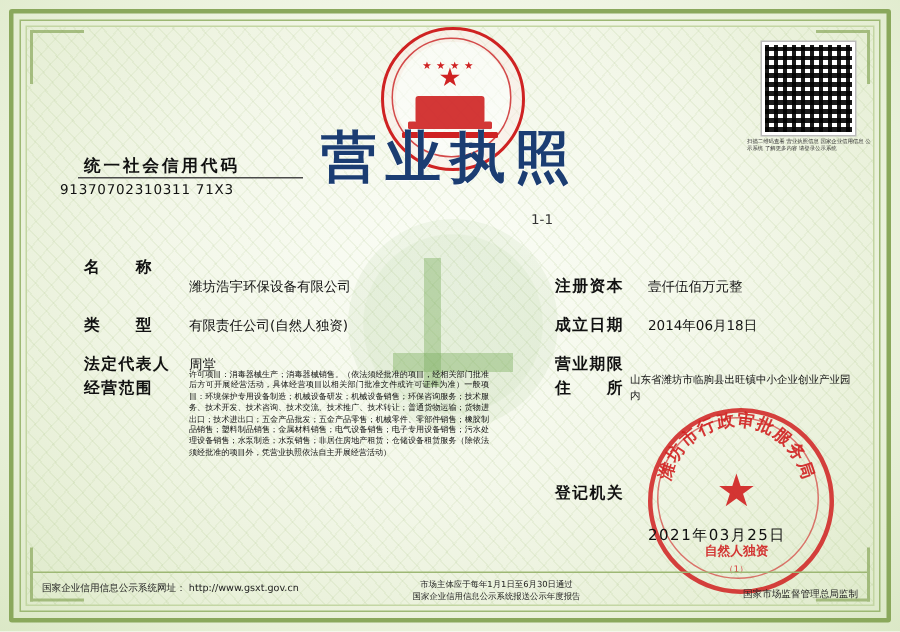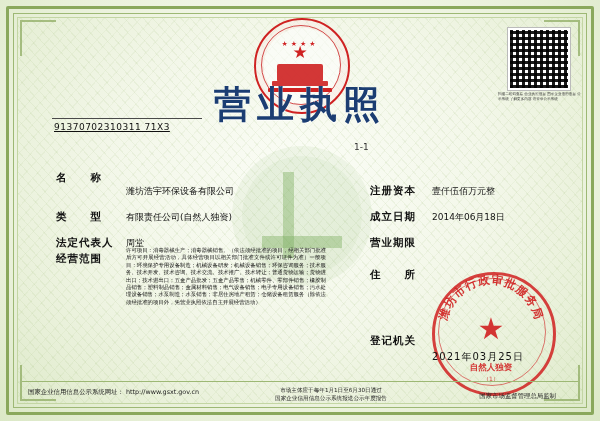--- a/index.html
+++ b/index.html
@@ -118,21 +118,21 @@
   }
   
   .code-label{
     position:absolute;left:56px;top:103px;
     font-size:11px;color:#111;letter-spacing:2px;font-weight:bold;
   }
   .code-line{
     position:absolute;left:52px;top:118px;width:150px;border-bottom:1px solid #4a4a4a;
   }
   .code-val{
-    position:absolute;left:54px;top:122px;font-size:9px;color:#111;letter-spacing:.5px;text-decoration:underline;
+    position:absolute;left:40px;top:122px;font-size:9px;color:#111;letter-spacing:.5px;
   }
   .flabel{
     position:absolute;font-size:10.5px;color:#111;font-weight:bold;letter-spacing:1px;
   }
   .fval{position:absolute;font-size:9px;color:#111;}
   .scope-text{
     position:absolute;left:126px;top:247px;width:200px;
     font-size:5.4px;line-height:7.4px;color:#111;text-align:justify;
   }
   .addr-text{
@@ -178,21 +178,21 @@
   .footer-sep{
     position:absolute;left:22px;right:22px;top:381px;border-top:1px solid #9db874;
   }
   .foot-left{
     position:absolute;left:28px;top:388px;font-size:6.4px;color:#222;line-height:9px;
   }
   .foot-center{
     position:absolute;left:236px;top:386px;font-size:5.6px;color:#222;line-height:8px;text-align:center;width:190px;
   }
   .foot-right{
-    position:absolute;right:44px;top:392px;font-size:6.4px;color:#222;padding-left:11px;
+    position:absolute;right:28px;top:392px;font-size:6.4px;color:#222;padding-left:11px;
   }
   
   .corner{
     position:absolute;width:34px;height:34px;border:2px solid #8aa85c;opacity:.7;
   }
   .c-tl{left:20px;top:20px;border-right:none;border-bottom:none;}
   .c-tr{right:20px;top:20px;border-left:none;border-bottom:none;}
   .c-bl{left:20px;bottom:20px;border-right:none;border-top:none;}
   .c-br{right:20px;bottom:20px;border-left:none;border-top:none;}
 </style>
@@ -226,20 +226,21 @@
   <div class="qr-note">扫描二维码查看
 营业执照信息
 国家企业信用信息
 公示系统
 了解更多内容
 请登录公示系统</div>
 
   <div class="title">营业执照</div>
   <div class="serial">1-1</div>
 
+  <div class="code-label">统一社会信用代码</div>
   <div class="code-line"></div>
   <div class="code-val">91370702310311 71X3</div>
 
   <div class="flabel" style="left:56px;top:171px;">名　　称</div>
   <div class="fval" style="left:126px;top:185px;">潍坊浩宇环保设备有限公司</div>
 
   <div class="flabel" style="left:56px;top:210px;">类　　型</div>
   <div class="fval" style="left:126px;top:211px;text-align:center;">有限责任公司(自然人独资)</div>
 
   <div class="flabel" style="left:56px;top:236px;">法定代表人</div>
@@ -249,23 +250,24 @@
   <div class="scope-text">许可项目：消毒器械生产；消毒器械销售。（依法须经批准的项目，经相关部门批准后方可开展经营活动，具体经营项目以相关部门批准文件或许可证件为准）一般项目：环境保护专用设备制造；机械设备研发；机械设备销售；环保咨询服务；技术服务、技术开发、技术咨询、技术交流、技术推广、技术转让；普通货物运输；货物进出口；技术进出口；五金产品批发；五金产品零售；机械零件、零部件销售；橡胶制品销售；塑料制品销售；金属材料销售；电气设备销售；电子专用设备销售；污水处理设备销售；水泵制造；水泵销售；非居住房地产租赁；仓储设备租赁服务（除依法须经批准的项目外，凭营业执照依法自主开展经营活动）</div>
 
   <div class="flabel" style="left:370px;top:184px;">注册资本</div>
   <div class="fval" style="left:432px;top:185px;">壹仟伍佰万元整</div>
 
   <div class="flabel" style="left:370px;top:210px;">成立日期</div>
   <div class="fval" style="left:432px;top:211px;">2014年06月18日</div>
 
   <div class="flabel" style="left:370px;top:236px;">营业期限</div>
 
-  <div class="flabel" style="left:370px;top:268px;text-align:right;">住　　所</div>
-
-  <div class="flabel" style="left:370px;top:334px;">登记机关</div>
+  <div class="flabel" style="left:370px;top:252px;text-align:right;">住　　所</div>
+  <div class="addr-text">山东省潍坊市临朐县出旺镇中小企业创业产业园内</div>
+
+  <div class="flabel" style="left:370px;top:322px;">登记机关</div>
 
   <div class="seal">
     <div class="o"></div>
     <div class="o2"></div>
     <svg class="arc" viewBox="0 0 118 118">
       <defs>
           <path id="arcpath" d="M 16,70 A 45,45 0 1 1 102,70"></path>
         </defs>
       <text><textPath href="#arcpath" startOffset="50%" text-anchor="middle">潍坊市行政审批服务局</textPath></text>
     </svg>

